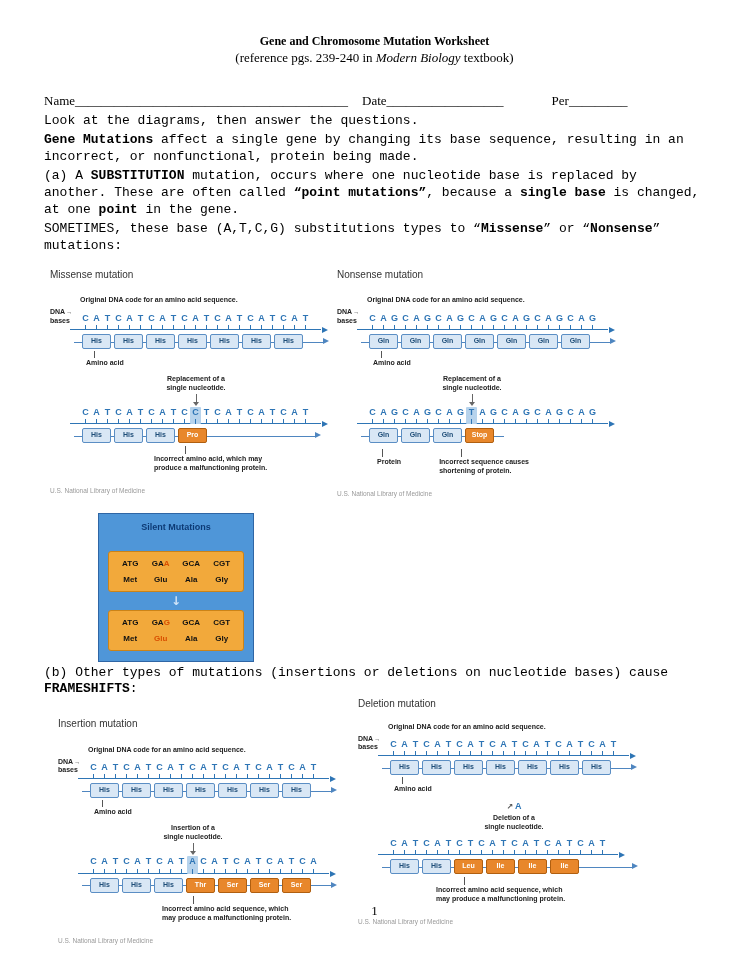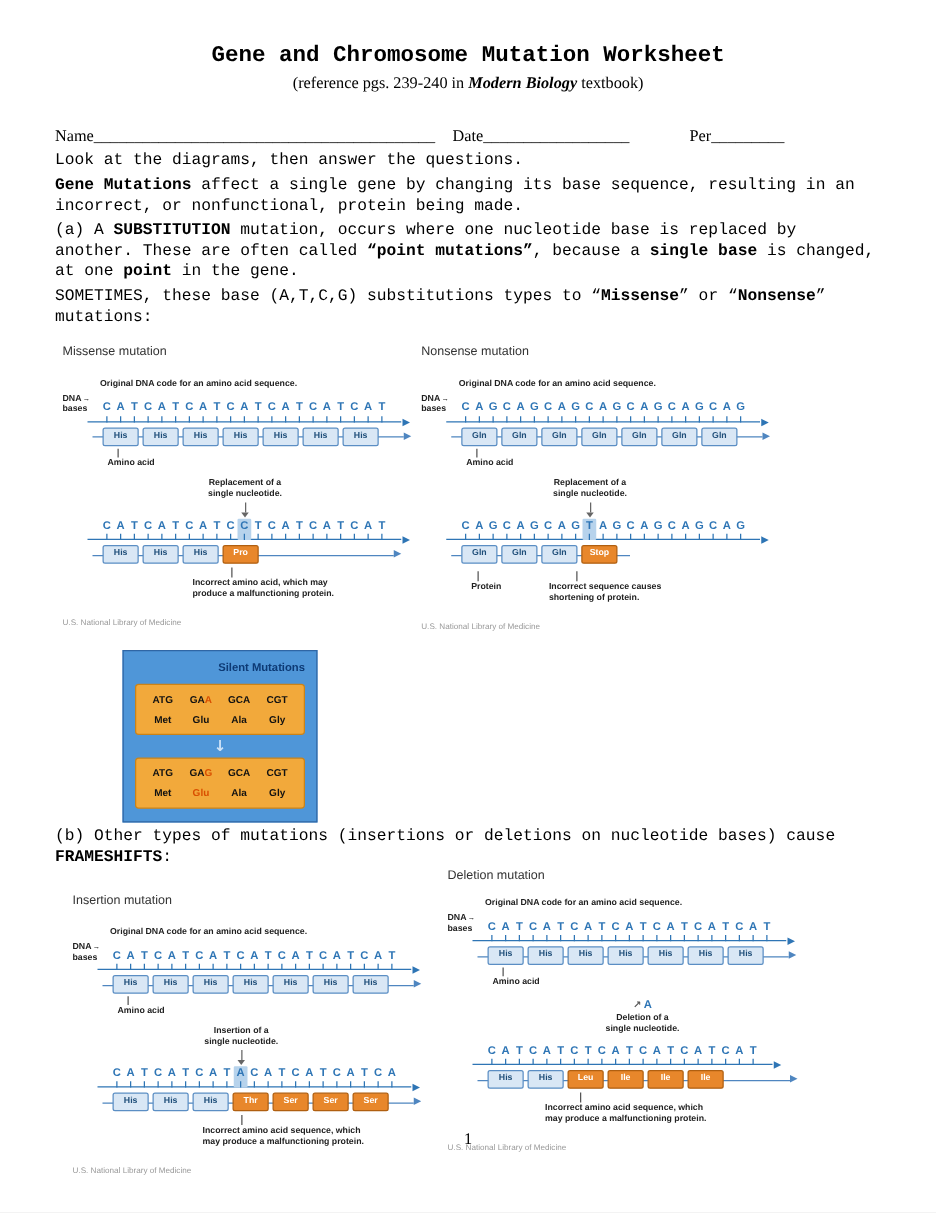--- a/index.html
+++ b/index.html
@@ -3,23 +3,23 @@
 <meta charset="utf-8">
 <style>
   * { margin:0; padding:0; box-sizing:border-box; }
   html,body { background:#e9e9e9; }
   .page {
     width:749px; height:970px; margin:0 auto; background:#ffffff;
     padding:34px 44px 0 44px; position:relative; overflow:hidden;
     font-family:"Liberation Serif", serif; font-size:13px; color:#000; line-height:1.28;
   }
   .center { text-align:center; }
-  .doc-title { font-weight:bold; font-size:18px;font-family:Liberation Mono, monospace; }
+  .doc-title { font-weight:bold; font-size:12px; }
   .doc-subtitle { font-size:13px; margin-top:1px; }
-  .doc-subtitle i { font-style:italic;font-weight:bold; }
+  .doc-subtitle i { font-style:italic; }
   .fields { margin-top:26px; white-space:nowrap; font-size:13px; }
   .gap1 { display:inline-block; width:14px; }
   .gap2 { display:inline-block; width:48px; }
   p.body { margin-top:3px;font-family:Liberation Mono, monospace; }
   
   .diagram { font-family:"Liberation Sans", sans-serif; color:#222; }
   .top-diagrams { display:flex; margin-top:14px; }
   .col-missense { width:287px; margin-left:6px; flex:none; }
   .col-nonsense { width:330px; flex:none; }
   .bottom-diagrams { display:flex; }
@@ -56,21 +56,21 @@
   .note-row { display:flex; margin-top:3px; }
   .attr { font-size:6.5px; font-weight:normal; color:#999; margin-top:14px; }
   .del-caption { width:92px; }
   .del-a-line { margin-bottom:1px; }
   .del-arrow { color:#555; font-family:"DejaVu Sans", sans-serif; font-size:8px; }
   .del-base { color:#2e75b5; font-size:9px; font-weight:bold; margin-left:2px; }
   
   .silent-row { display:flex; margin:14px 0 0 30px; }
   .silent-text { width:202px; margin-top:32px; }
   .silent-box { margin-left:24px; width:156px; background:#4f96d8; border:1px solid #2f66a5; padding:8px 9px 10px 9px; flex:none; }
-  .silent-title { text-align:right; font:bold 9px "Liberation Sans", sans-serif; color:#0d3a75; margin-bottom:8px; }
+  .silent-title { text-align:center; font:bold 9px "Liberation Sans", sans-serif; color:#0d3a75; margin-bottom:19px; }
   .silent-card { background:#f2a93b; border:1px solid #cb8317; border-radius:3px; padding:7px 6px; font:bold 8px "Liberation Sans", sans-serif; color:#111; }
   .codon-line { display:grid; grid-template-columns:repeat(4,1fr); text-align:center; }
   .amino-line { margin-top:7px; }
   .codon-hl { color:#d94f00; }
   .silent-arrow { text-align:center; color:#cfe4f8; font:bold 12px "DejaVu Sans", sans-serif; height:18px; line-height:18px; }
   .page-num { position:absolute; bottom:50px; left:0; right:0; text-align:center; font-size:13px; }
 </style>
 </head>
 <body>
 

